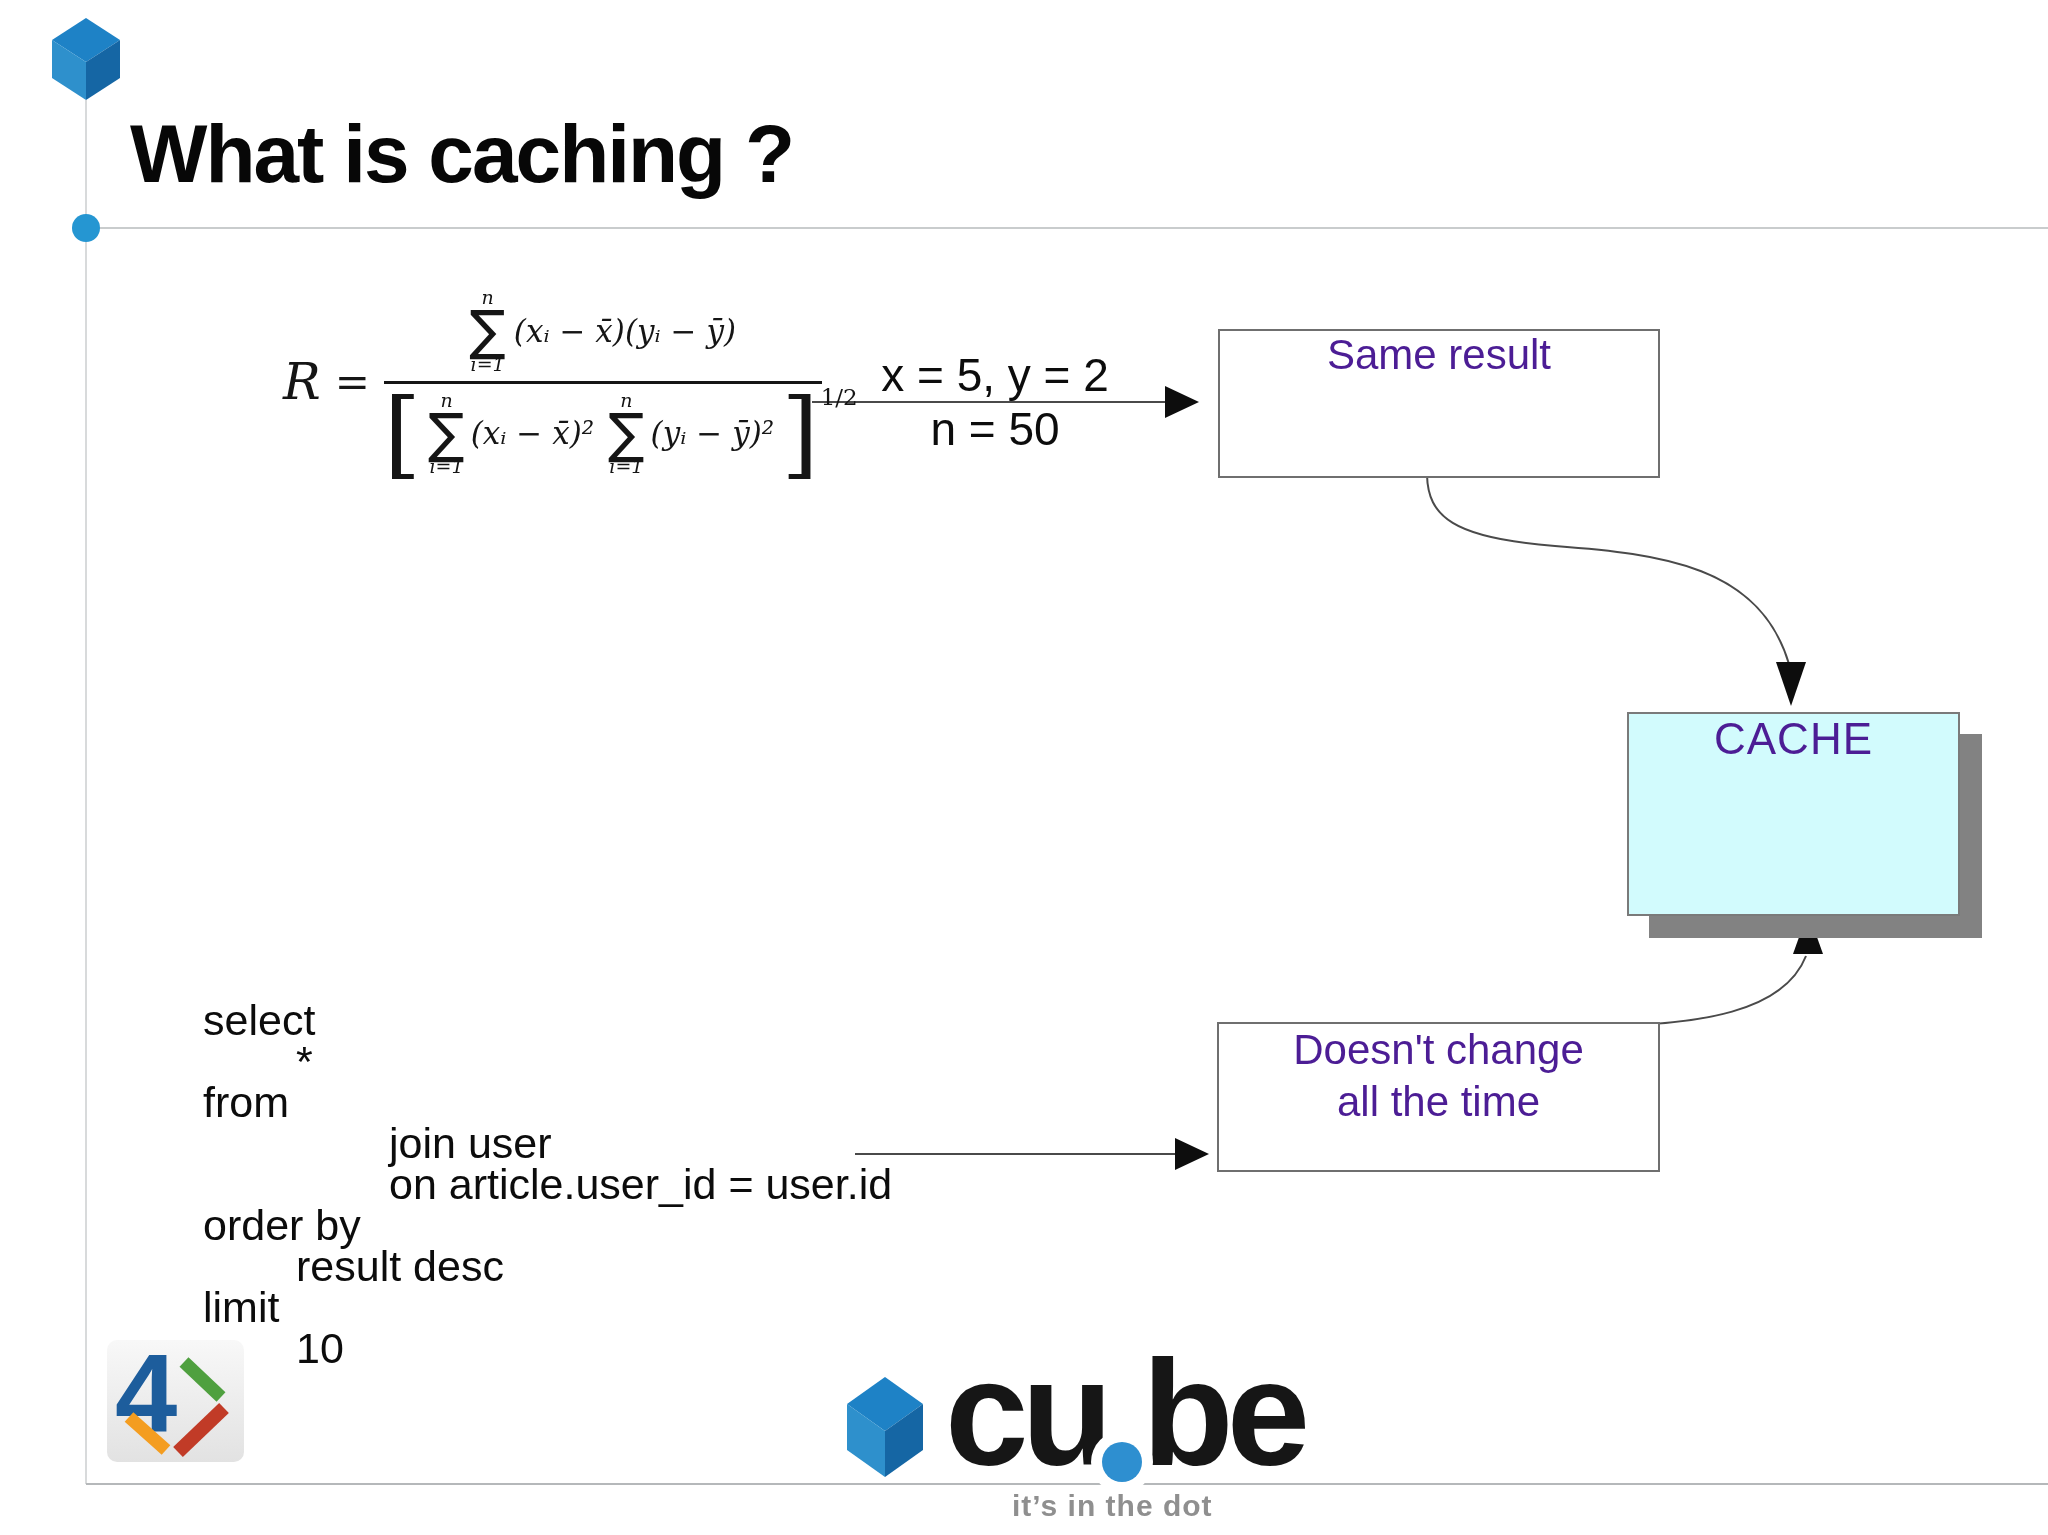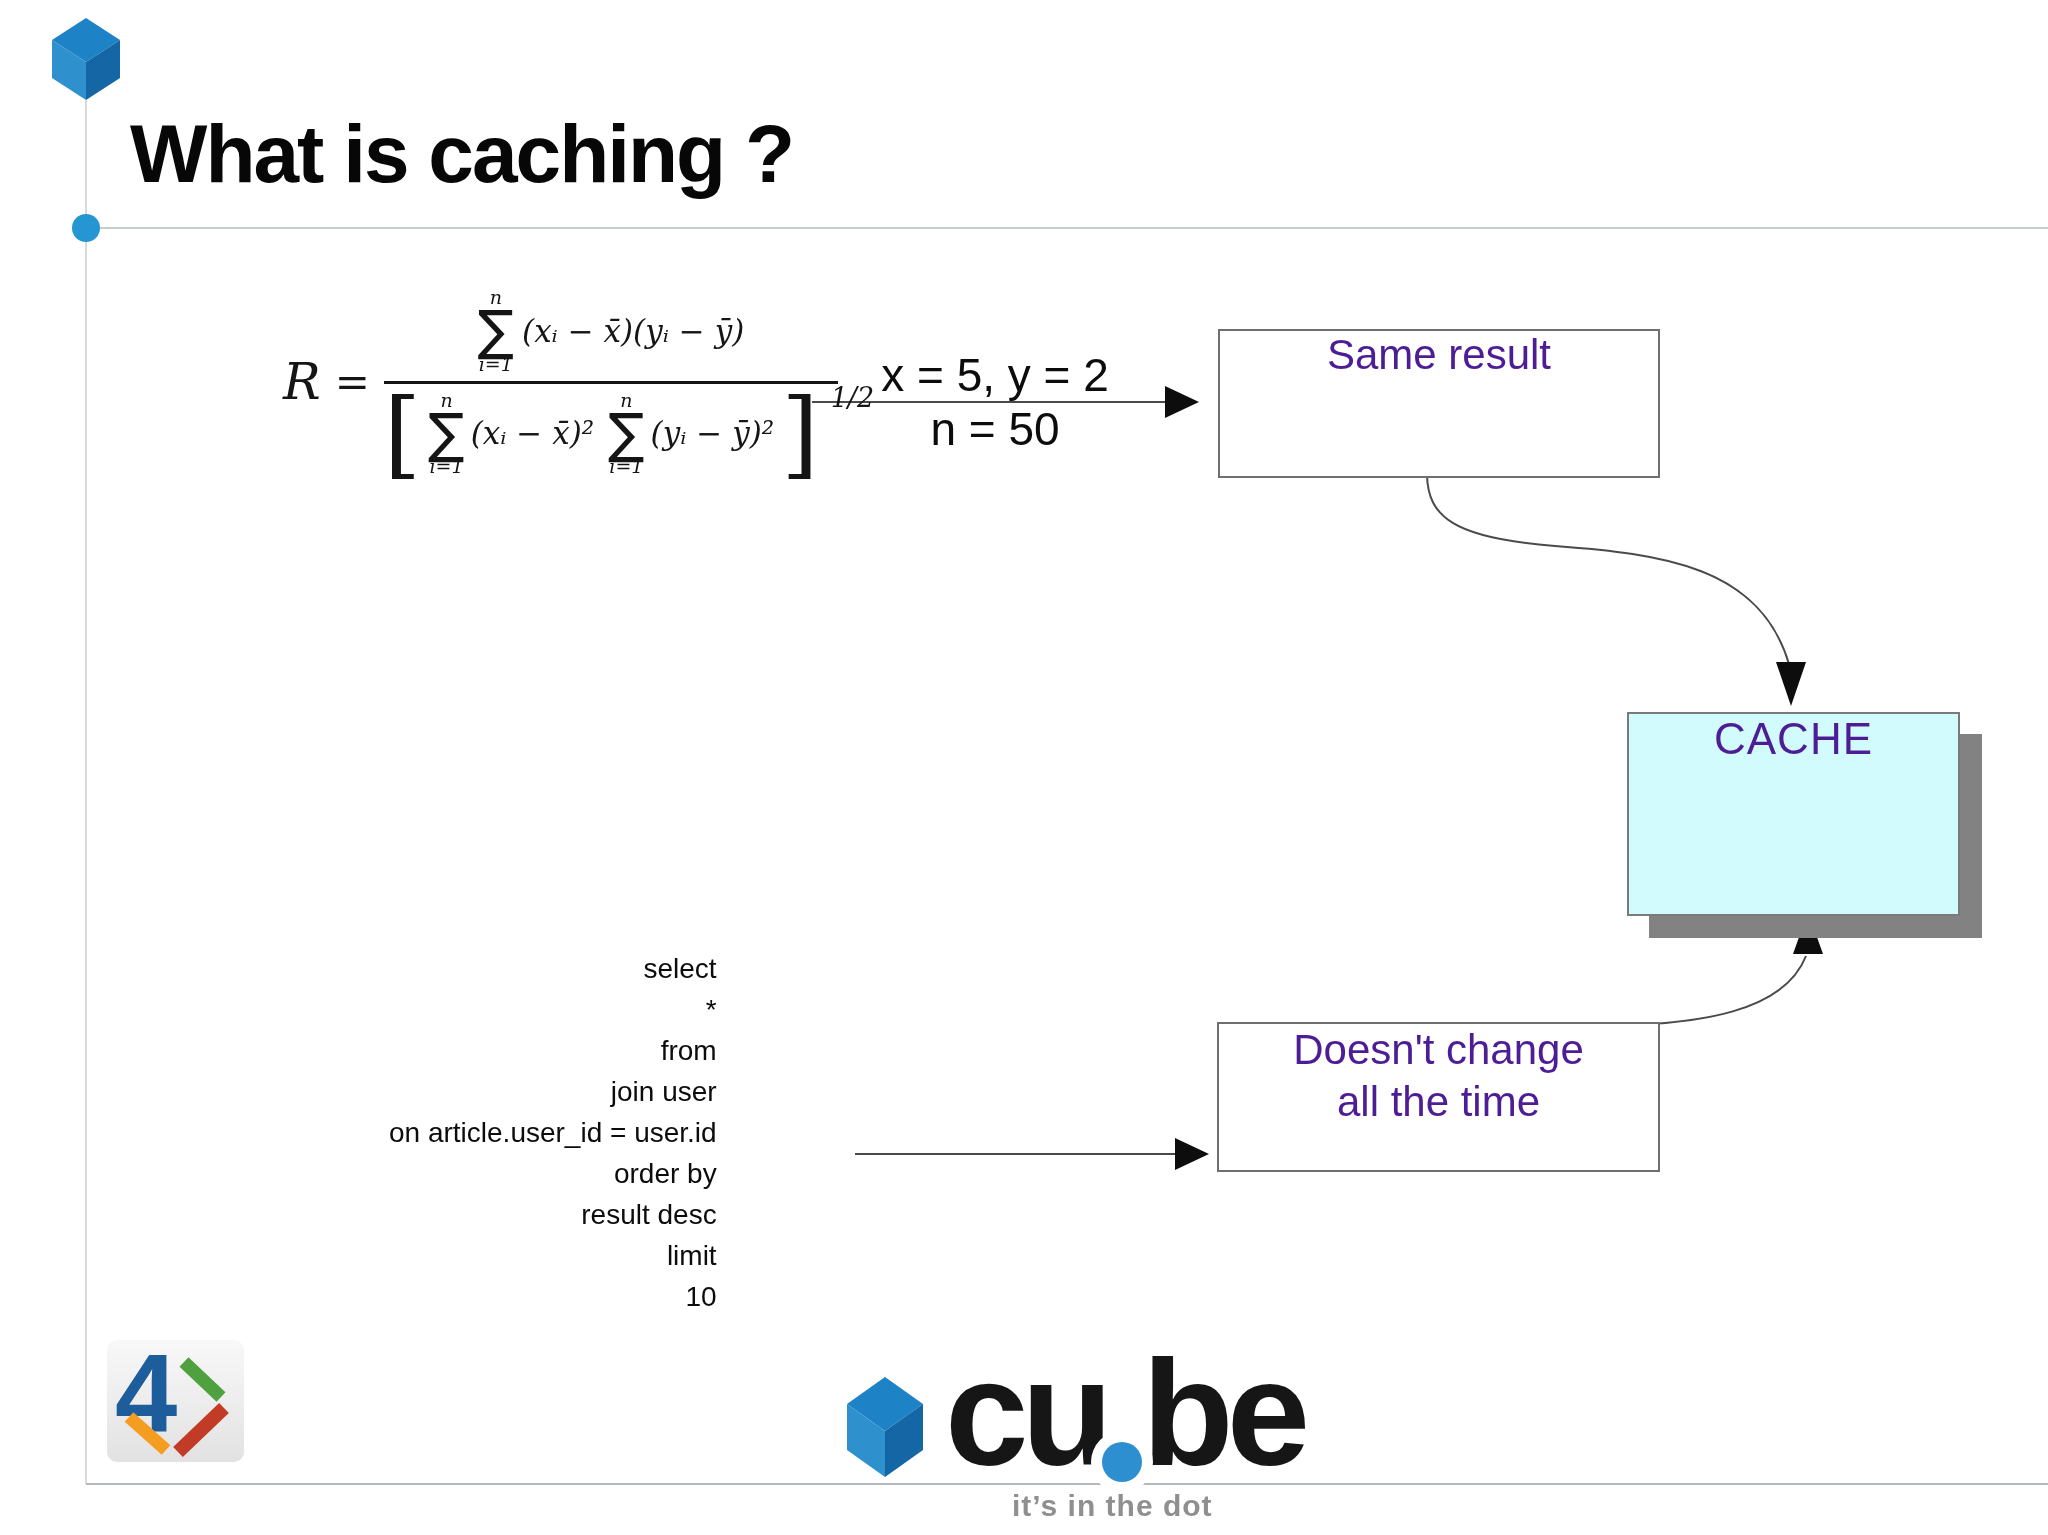--- a/index.html
+++ b/index.html
@@ -20,38 +20,38 @@
   .frac{display:flex;flex-direction:column;align-items:center;}
   .fnum{display:flex;align-items:center;gap:8px;}
   .fbar{align-self:stretch;height:3px;background:#151515;margin:7px 0;}
   .fden{display:flex;align-items:center;}
   .pair{display:flex;align-items:center;gap:6px;margin:0 7px;}
   .sumblk{display:inline-flex;flex-direction:column;align-items:center;line-height:1;}
   .s-up,.s-lo{font-size:19px;font-style:italic;}
   .sigma{font-size:54px;line-height:.88;font-family:"DejaVu Sans",sans-serif;font-style:normal;}
   .term{font-size:31px;font-style:italic;white-space:nowrap;}
   .brk{font-size:96px;line-height:.82;font-weight:400;}
-  .expo{font-size:27px;font-style:italic;position:relative;top:-36px;margin-right:-36px;margin-left:12px;}
+  .expo{font-size:23px;position:relative;top:-36px;margin-right:-36px;margin-left:2px;}
 
   
   .alabel{left:790px;width:410px;text-align:center;font-size:46px;line-height:1;color:#0c0c0c;}
   #alabel1{top:352px;}
   #alabel2{top:406px;}
 
   
   .box{background:#fff;border:2px solid var(--box_border,#6f6f6f);display:flex;flex-direction:column;
        align-items:center;text-align:center;color:#4c1d95;}
   #box-same{left:1218px;top:329px;width:438px;height:145px;font-size:42px;}
   #box-cache{left:1627px;top:712px;width:329px;height:200px;font-size:44px;letter-spacing:1px;
              background:var(--cache_fill,#d2fbfd);border-color:#7a7a7a;
              box-shadow:22px 22px 0 0 var(--cache_shadow,#828282);}
   #box-doesnt{left:1217px;top:1022px;width:439px;height:146px;font-size:42px;line-height:52px;}
 
   
-  #sql{left:203px;top:948px;font-size:28px;line-height:41px;color:#0c0c0c;white-space:nowrap;text-align:right;}
+  #sql{left:203px;top:1000px;font-size:43px;line-height:41px;color:#0c0c0c;white-space:nowrap;}
   .ind0{padding-left:0;} .ind1{padding-left:93px;} .ind2{padding-left:186px;}
 
   
   #logo4{left:107px;top:1340px;width:137px;height:122px;border-radius:10px;z-index:1;
          background:linear-gradient(#f8f8f8,#e2e2e2);}
   #four{position:absolute;left:8px;top:-8px;font-size:112px;font-weight:bold;line-height:1.1;
         color:var(--logo4_blue,#1d5d9c);z-index:2;}
 
   
   #cubeword{left:945px;top:1338px;display:flex;align-items:flex-start;line-height:1;

